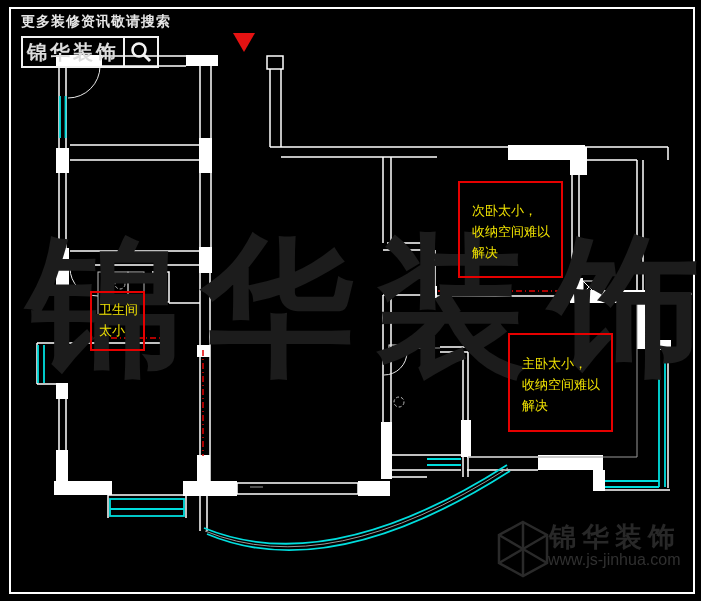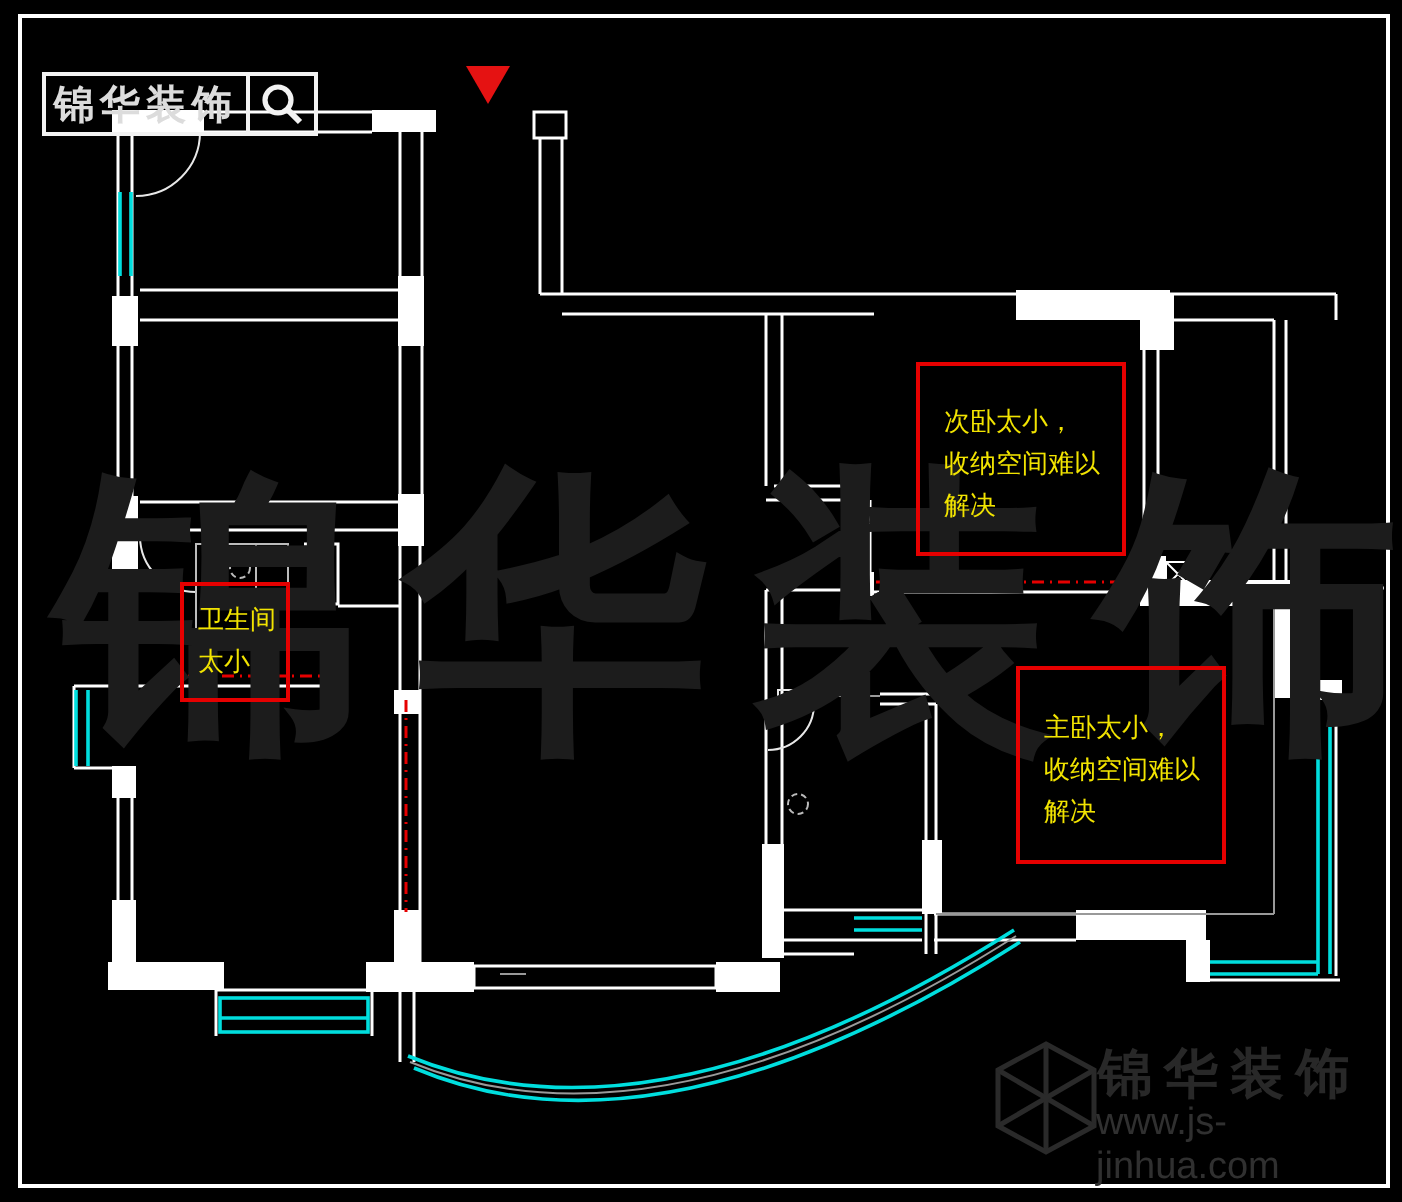--- a/index.html
+++ b/index.html
@@ -18,21 +18,21 @@
   
   .watermark{left:28px;top:232px;font-family:"Liberation Serif", serif;font-weight:bold;
              font-size:152px;line-height:1;letter-spacing:22px;color:#1c1c1c;white-space:nowrap;}
   
   .note{border:2px solid #e60000;color:#f2e400;font-size:13px;line-height:21px;
         font-family:"Liberation Sans", sans-serif;}
   .note span{display:block;}
   
   .f-brand{left:549px;top:519px;font-family:"Liberation Serif", serif;font-weight:bold;
            font-size:27px;letter-spacing:6px;color:#282828;}
-  .f-url{left:548px;top:551px;font-size:19px;color:#303030;}
+  .f-url{left:548px;top:551px;font-size:16px;color:#303030;}
   .tri{left:233px;top:33px;width:0;height:0;border-left:11px solid transparent;
        border-right:11px solid transparent;border-top:19px solid #e51212;}
 </style>
 </head>
 <body>
 
 <div class="stage">
 
   <svg class="abs" style="left:0;top:0" width="701" height="601" viewBox="0 0 701 601">
 
@@ -139,20 +139,21 @@
 
     <g stroke="#e60000" stroke-width="1.5" fill="none" stroke-dasharray="6,3,1,3">
       <path d="M85,338 H160"></path>
       <path d="M203,350 V456"></path>
       <path d="M438,291 H572"></path>
     </g>
   </svg>
 
   <div class="abs watermark">锦华装饰</div>
 
+  <div class="abs tagline">更多装修资讯敬请搜索</div>
   <div class="abs brandbox">
     <div class="txt">锦华装饰</div>
     <div class="div"></div>
     <div class="mag">
       <svg width="24" height="24" viewBox="0 0 24 24">
         <circle cx="10" cy="10" r="6.5" fill="none" stroke="#f2f2f2" stroke-width="2.6"></circle>
         <line x1="15" y1="15" x2="21" y2="21" stroke="#f2f2f2" stroke-width="3"></line>
       </svg>
     </div>
   </div>

